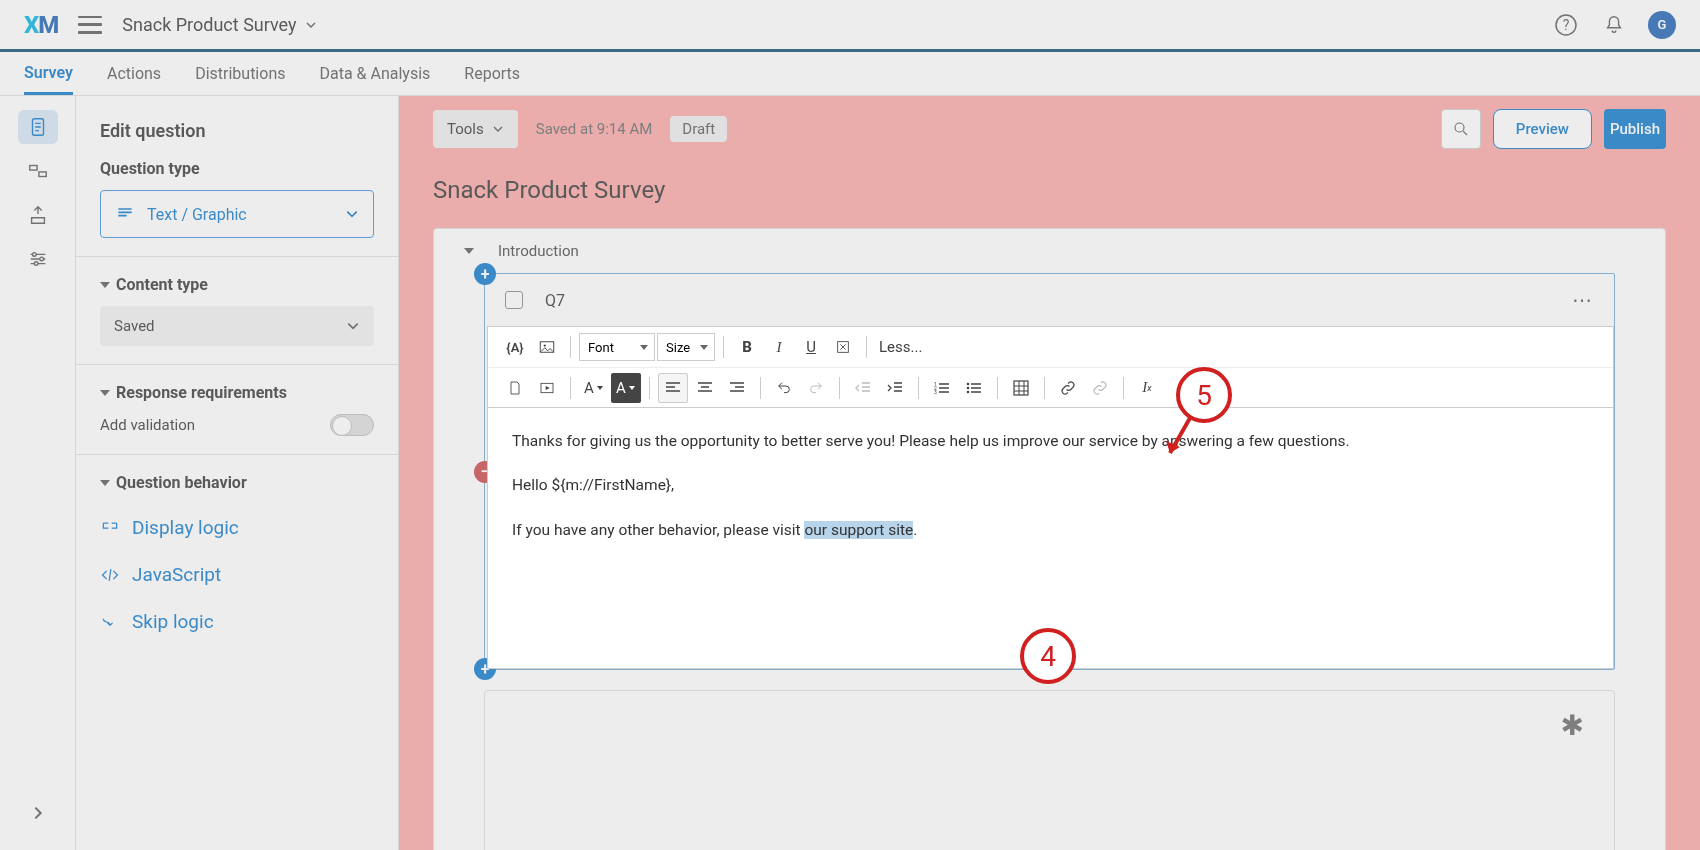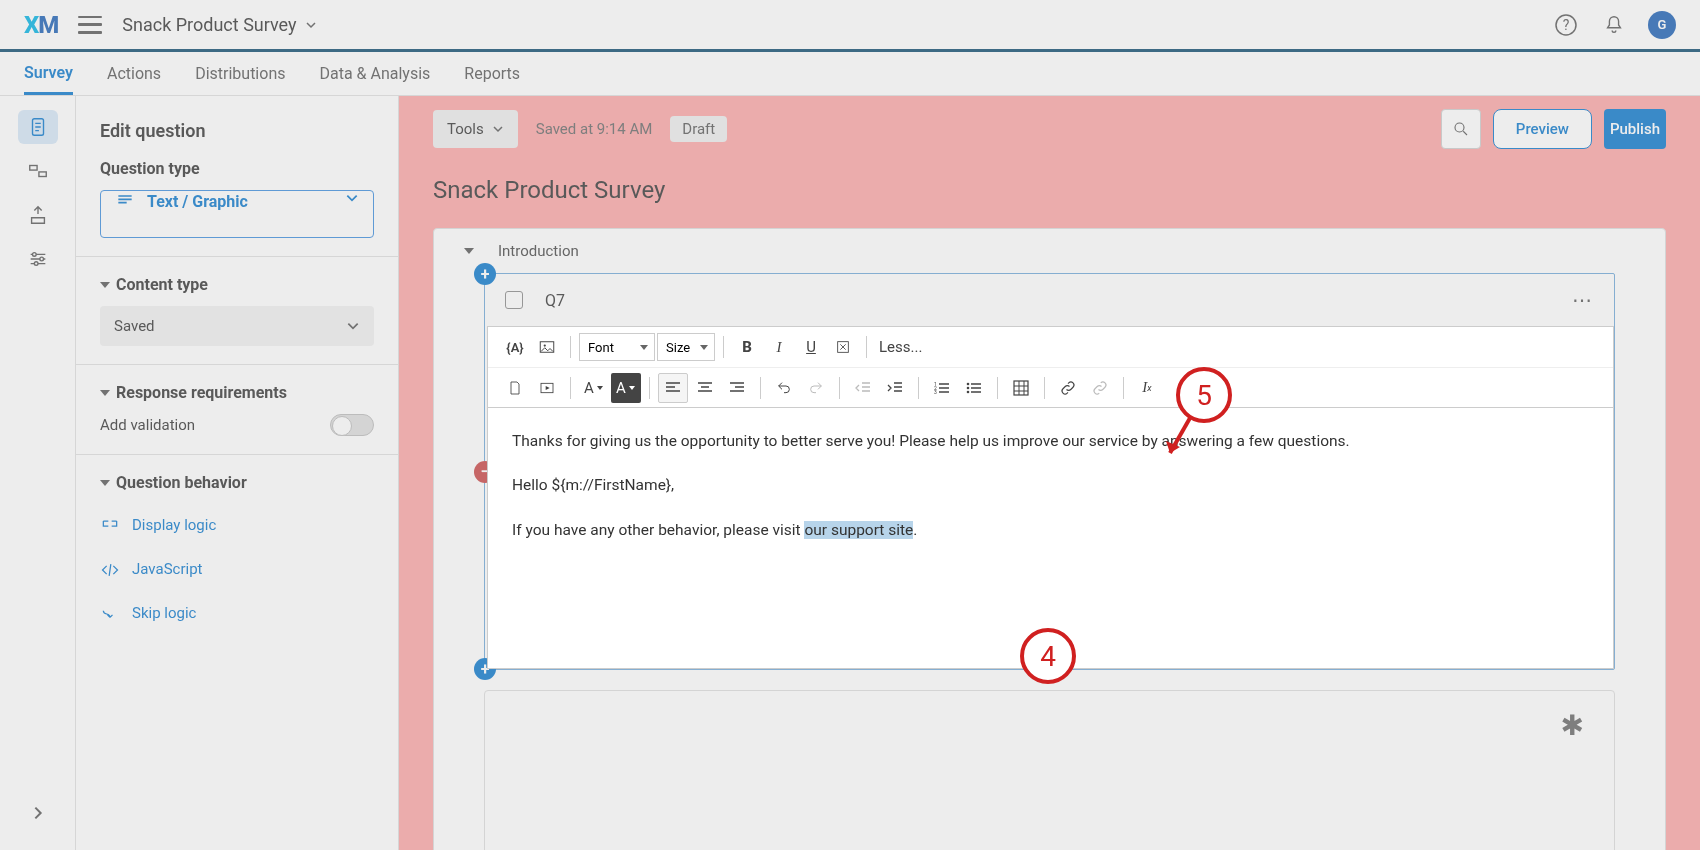--- a/index.html
+++ b/index.html
@@ -28,28 +28,28 @@
 .rail { width:76px; border-right:1px solid #e0e0e0; padding-top:14px; display:flex; flex-direction:column; align-items:center; gap:10px; position:relative; }
 .rail-item { width:40px; height:34px; border-radius:6px; display:flex; align-items:center; justify-content:center; cursor:pointer; color:#555; }
 .rail-item.active { background:#d4e6f7; color:#0876cc; }
 .rail-collapse { position:absolute; bottom:20px; }
 
 .sidepanel { width:323px; border-right:1px solid #e0e0e0; padding:24px 0; overflow-y:auto; }
 .sidepanel h2 { font-size:18px; font-weight:600; padding:0 24px 18px 24px; color:#333; }
 .sp-section { padding:0 24px 18px 24px; }
 .sp-label { font-size:16px; font-weight:700; color:#333; margin-bottom:12px; display:flex; align-items:center; gap:6px; }
 .caret { width:0; height:0; border-left:5px solid transparent; border-right:5px solid transparent; border-top:6px solid #555; }
-.qtype-select { border:1.5px solid #3b8cde; border-radius:4px; height:48px; display:flex; align-items:flex-start; padding:0 14px; gap:12px; color:#0876cc; font-weight:700; cursor:pointer; justify-content:space-between; }
+.qtype-select { border:1.5px solid #3b8cde; border-radius:4px; height:48px; display:flex; align-items:center; padding:0 14px; gap:12px; color:#0876cc; font-weight:400; cursor:pointer; justify-content:space-between; }
 .qtype-inner { display:flex; align-items:center; gap:12px; }
 .content-select { background:#f0f0f0; height:40px; border-radius:4px; display:flex; align-items:center; justify-content:space-between; padding:0 14px; cursor:pointer; font-size:15px; color:#333; }
 .sp-divider { height:1px; background:#e0e0e0; margin:0 0 18px 0; }
 .validation-row { display:flex; align-items:center; justify-content:space-between; font-size:15px; color:#333; }
 .toggle { width:44px; height:22px; border-radius:11px; background:#ddd; position:relative; cursor:pointer; border:1px solid #bbb; }
 .toggle::after { content:''; position:absolute; width:18px; height:18px; border-radius:50%; background:#fff; top:1px; left:1px; border:1px solid #bbb; }
-.behavior-item { display:flex; align-items:flex-start; gap:12px; padding:12px 0; color:#0876cc; font-size:15px; cursor:pointer; }
+.behavior-item { display:flex; align-items:center; gap:12px; padding:12px 0; color:#0876cc; font-size:19px; cursor:pointer; }
 .behavior-icon { width:20px; height:20px; display:flex; align-items:center; justify-content:center; }
 
 .canvas { flex:1; background:#fca5a5; padding:0; overflow-y:auto; }
 .canvas-toolbar { height:66px; display:flex; align-items:center; padding:0 34px; gap:18px; border-bottom:none; }
 .tools-btn { background:#ededed; border-radius:4px; height:38px; padding:0 14px; display:flex; align-items:center; gap:8px; font-size:15px; cursor:pointer; color:#333; }
 .saved-text { color:#666; font-size:15px; }
 .draft-badge { background:#ededed; border-radius:4px; padding:4px 12px; font-size:15px; color:#555; }
 .ct-right { margin-left:auto; display:flex; align-items:center; gap:12px; }
 .search-btn { width:40px; height:40px; border:1px solid #ccc; border-radius:4px; display:flex; align-items:center; justify-content:center; cursor:pointer; color:#555; background:#fff; }
 .preview-btn { height:40px; border:1px solid #0876cc; color:#0876cc; background:#fff; border-radius:8px; padding:0 22px; font-size:15px; cursor:pointer; font-weight:500; }

